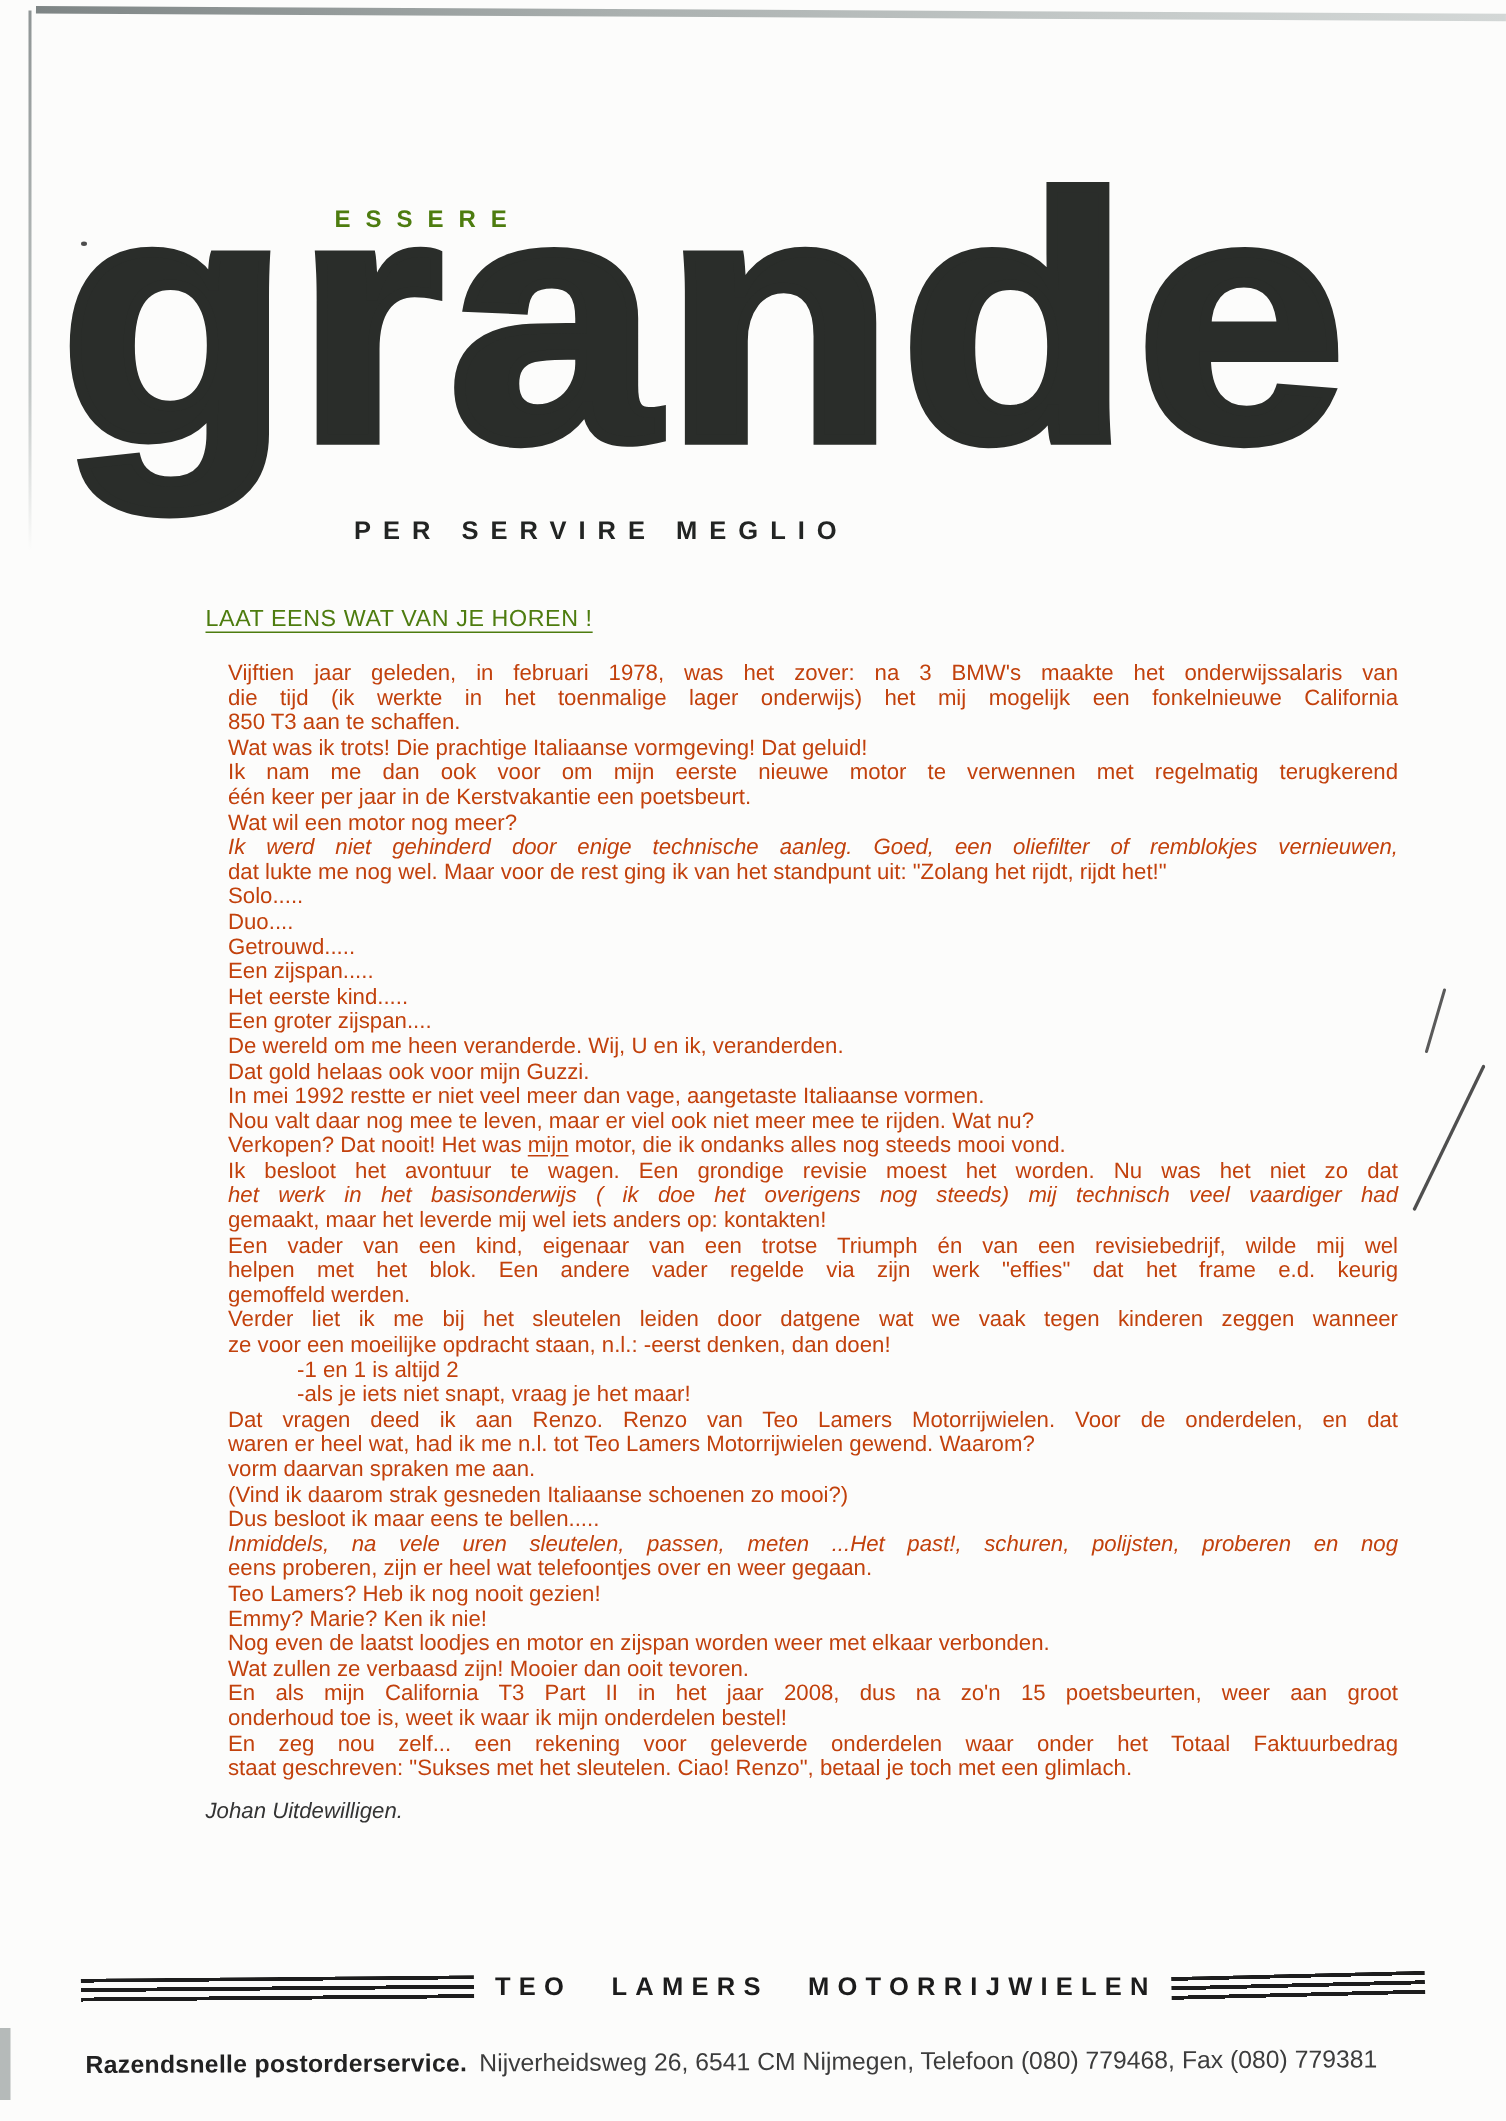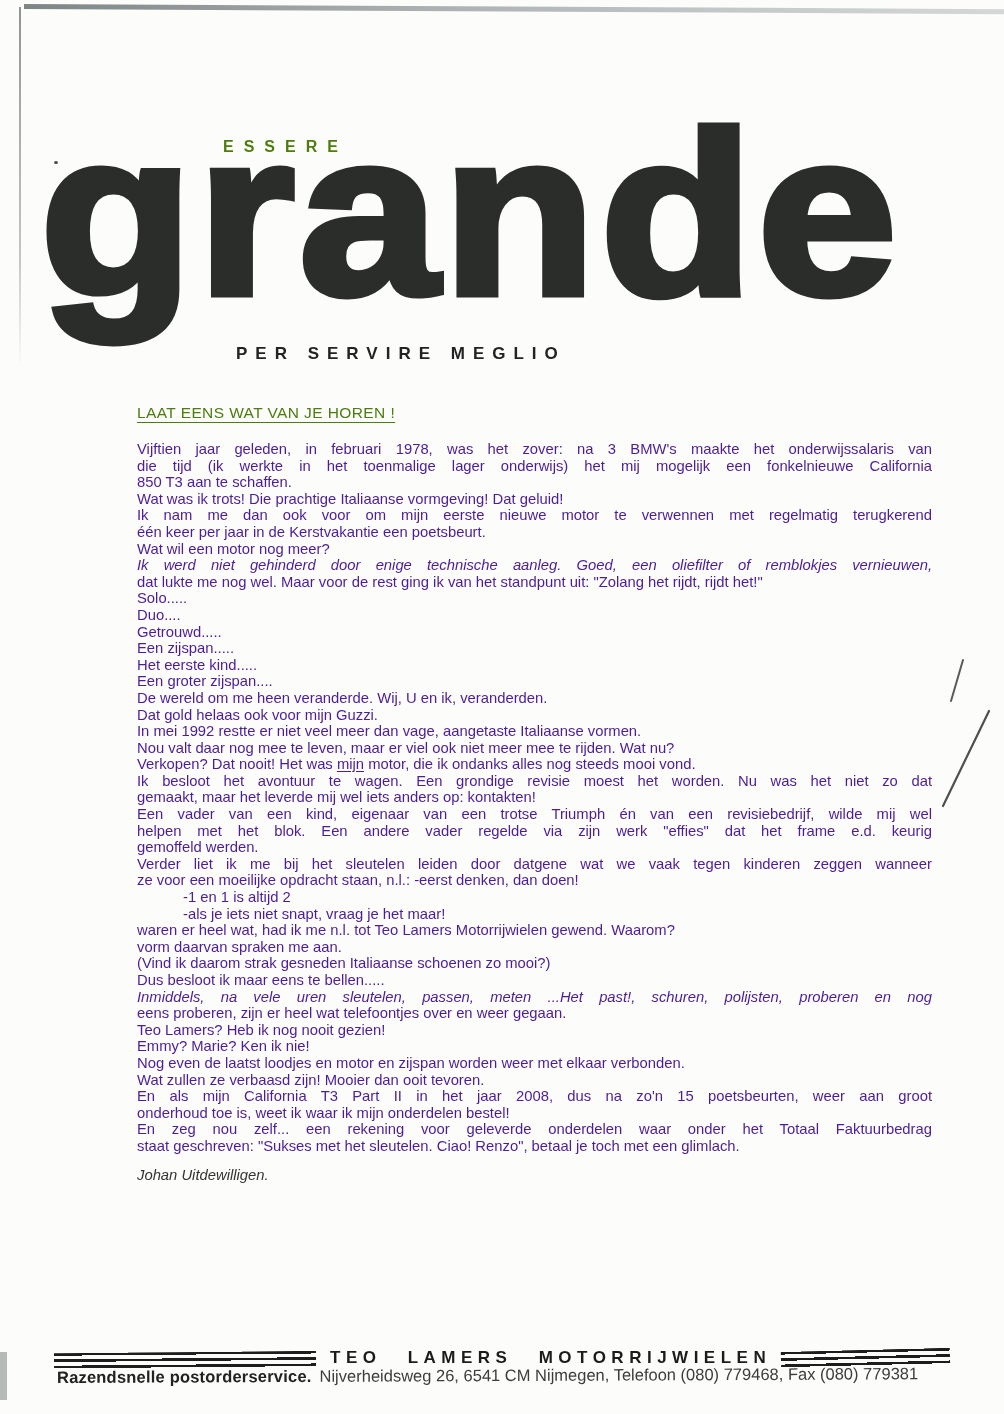--- a/index.html
+++ b/index.html
@@ -51,34 +51,34 @@
   
   .letter{
     position:absolute;left:137px;top:404px;width:795px;
   }
   .letter-heading{
     font-size:15.5px;letter-spacing:0.4px;color:#4d7c0f;
     text-decoration:underline;text-underline-offset:4px;
     margin-bottom:19px;white-space:nowrap;
   }
   .letter-lines{
-    font-size:14.8px;line-height:16.6px;color:#4c1d95;
+    font-size:14.8px;line-height:16.6px;color:#c2410c;margin-left:15px;
   }
   .ln{text-align:left;}
   .ln.jl{text-align:justify;text-align-last:justify;}
   .ln.it{font-style:italic;}
   .ln.ind{padding-left:46px;}
   .ul{text-decoration:underline;text-underline-offset:2px;}
   .signature{
     margin-top:12px;font-size:14.8px;font-style:italic;color:#343434;
   }
   
   .footer-band{
-    position:absolute;left:54px;top:1349px;width:896px;height:20px;
-    display:flex;align-items:flex-end;
+    position:absolute;left:54px;top:1316px;width:896px;height:20px;
+    display:flex;align-items:center;
   }
   .rule-group{
     height:17px;
     background:repeating-linear-gradient(180deg,#1d1d1d 0px,#1d1d1d 2.6px,rgba(0,0,0,0) 2.6px,rgba(0,0,0,0) 6.3px);
   }
   .rule-left{width:262px;flex:0 0 auto;transform:rotate(-0.5deg);}
   .rule-right{flex:1 1 auto;transform:rotate(-1.4deg);transform-origin:left center;}
   .footer-brand{
     flex:0 0 auto;padding:0 10px 0 14px;
     font-size:17px;font-weight:bold;letter-spacing:5.5px;word-spacing:16px;
@@ -126,28 +126,30 @@
         <div class="ln">Getrouwd.....</div>
         <div class="ln">Een zijspan.....</div>
         <div class="ln">Het eerste kind.....</div>
         <div class="ln">Een groter zijspan....</div>
         <div class="ln">De wereld om me heen veranderde. Wij, U en ik, veranderden.</div>
         <div class="ln">Dat gold helaas ook voor mijn Guzzi.</div>
         <div class="ln">In mei 1992 restte er niet veel meer dan vage, aangetaste Italiaanse vormen.</div>
         <div class="ln">Nou valt daar nog mee te leven, maar er viel ook niet meer mee te rijden. Wat nu?</div>
         <div class="ln"><span>Verkopen? Dat nooit! Het was </span><span class="ul">mijn</span><span> motor, die ik ondanks alles nog steeds mooi vond.</span></div>
         <div class="ln jl">Ik besloot het avontuur te wagen. Een grondige revisie moest het worden. Nu was het niet zo dat</div>
+        <div class="ln it jl">het werk in het basisonderwijs ( ik doe het overigens nog steeds) mij technisch veel vaardiger had</div>
         <div class="ln">gemaakt, maar het leverde mij wel iets anders op: kontakten!</div>
         <div class="ln jl">Een vader van een kind, eigenaar van een trotse Triumph én van een revisiebedrijf, wilde mij wel</div>
         <div class="ln jl">helpen met het blok. Een andere vader regelde via zijn werk "effies" dat het frame e.d. keurig</div>
         <div class="ln">gemoffeld werden.</div>
         <div class="ln jl">Verder liet ik me bij het sleutelen leiden door datgene wat we vaak tegen kinderen zeggen wanneer</div>
         <div class="ln">ze voor een moeilijke opdracht staan, n.l.: -eerst denken, dan doen!</div>
         <div class="ln ind">-1 en 1 is altijd 2</div>
         <div class="ln ind">-als je iets niet snapt, vraag je het maar!</div>
+        <div class="ln jl">Dat vragen deed ik aan Renzo. Renzo van Teo Lamers Motorrijwielen. Voor de onderdelen, en dat</div>
         <div class="ln">waren er heel wat, had ik me n.l. tot Teo Lamers Motorrijwielen gewend. Waarom?</div>
         <div class="ln">vorm daarvan spraken me aan.</div>
         <div class="ln">(Vind ik daarom strak gesneden Italiaanse schoenen zo mooi?)</div>
         <div class="ln">Dus besloot ik maar eens te bellen.....</div>
         <div class="ln it jl">Inmiddels, na vele uren sleutelen, passen, meten ...Het past!, schuren, polijsten, proberen en nog</div>
         <div class="ln">eens proberen, zijn er heel wat telefoontjes over en weer gegaan.</div>
         <div class="ln">Teo Lamers? Heb ik nog nooit gezien!</div>
         <div class="ln">Emmy? Marie? Ken ik nie!</div>
         <div class="ln">Nog even de laatst loodjes en motor en zijspan worden weer met elkaar verbonden.</div>
         <div class="ln">Wat zullen ze verbaasd zijn! Mooier dan ooit tevoren.</div>

